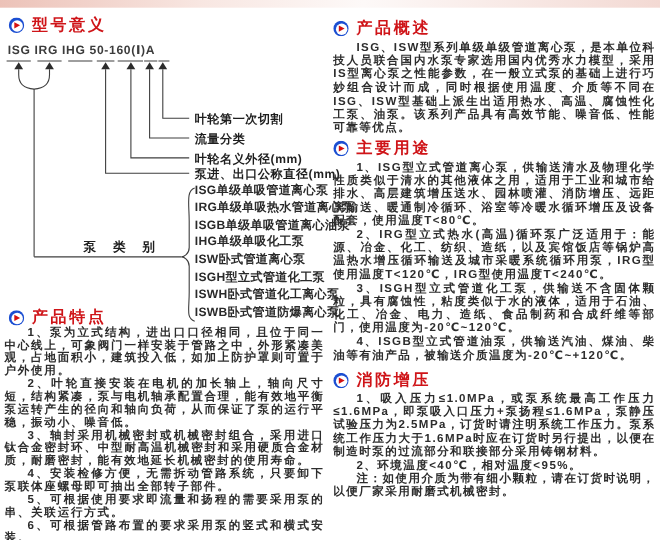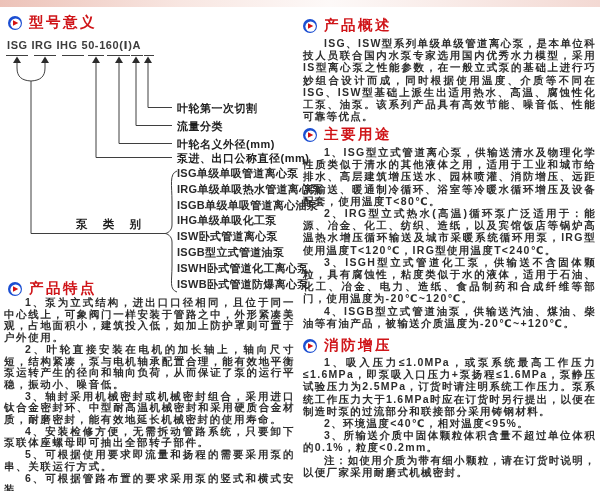--- a/index.html
+++ b/index.html
@@ -79,21 +79,21 @@
   <div class="callout" style="top:151px">泵进、出口公称直径(mm)</div>
 
   <div class="class-label">泵 类 别</div>
 
   <div class="pump-types">
     <div>ISG单级单吸管道离心泵</div>
     <div>IRG单级单吸热水管道离心泵</div>
     <div>ISGB单级单吸管道离心油泵</div>
     <div>IHG单级单吸化工泵</div>
     <div>ISW卧式管道离心泵</div>
-    <div>ISGB型立式管道油泵</div>
+    <div>ISGH型立式管道化工泵</div>
     <div>ISWH卧式管道化工离心泵</div>
     <div>ISWB卧式管道防爆离心泵</div>
   </div>
 
   <div class="sec-head" style="left:8px;top:279px">
     <span class="play-icon">
       <svg viewBox="0 0 14 14" width="14" height="14">
           <circle cx="7" cy="7" r="7" fill="#1b4ed2"></circle>
           <circle cx="7.6" cy="7.6" r="5.2" fill="#ffffff"></circle>
           <path d="M5 4.2 L10.3 7 L5 9.8 Z" fill="#d41111"></path>
@@ -151,16 +151,15 @@
           <circle cx="7.6" cy="7.6" r="5.2" fill="#ffffff"></circle>
           <path d="M5 4.2 L10.3 7 L5 9.8 Z" fill="#d41111"></path>
         </svg>
     </span>
     <span class="sec-title">消防增压</span>
   </div>
 
   <div class="body-text rcol conds">
     <p>1、吸入压力≤1.0MPa，或泵系统最高工作压力≤1.6MPa，即泵吸入口压力+泵扬程≤1.6MPa，泵静压试验压力为2.5MPa，订货时请注明系统工作压力。泵系统工作压力大于1.6MPa时应在订货时另行提出，以便在制造时泵的过流部分和联接部分采用铸钢材料。</p>
     <p>2、环境温度&lt;40℃，相对温度&lt;95%。</p>
-    <p>3、所输送介质中固体颗粒体积含量不超过单位体积的0.1%，粒度&lt;0.2mm。</p>
     <p>注：如使用介质为带有细小颗粒，请在订货时说明，以便厂家采用耐磨式机械密封。</p>
   </div>
 </div>
 
 </body></html>

